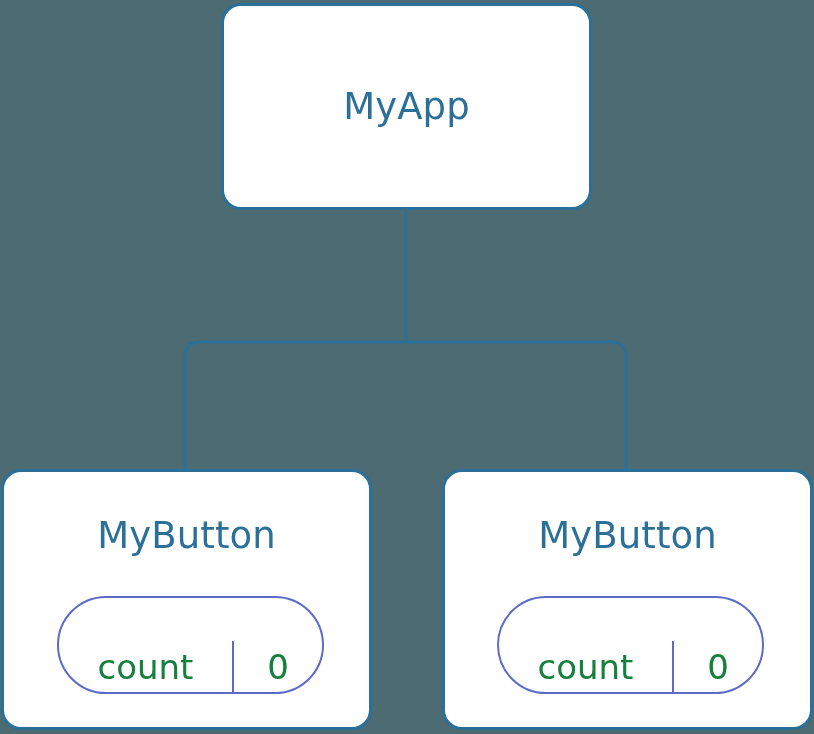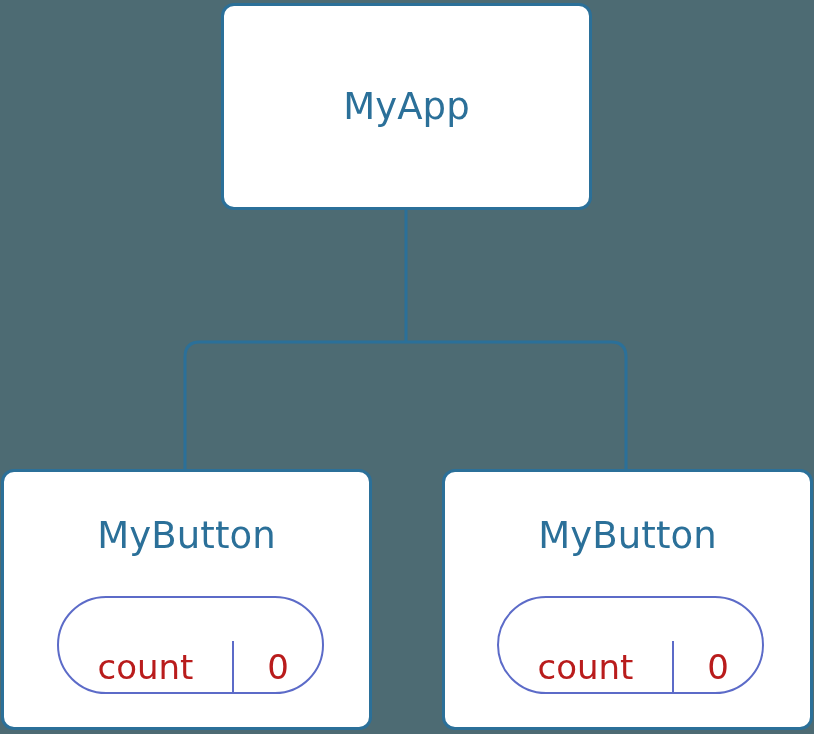--- a/index.html
+++ b/index.html
@@ -25,21 +25,21 @@
     left: 0;
     top: 0;
     width: 814px;
     height: 734px;
     pointer-events: none;
   }
   .node {
     position: absolute;
     background: #ffffff;
     border: 3px solid #2b7099;
-    border-radius: 13px;
+    border-radius: 20px;
     box-sizing: border-box;
     display: flex;
     flex-direction: column;
     align-items: center;
     z-index: 2;
   }
   .node-title {
     color: #2b7099;
     font-size: 37px;
     font-weight: 400;
@@ -80,21 +80,21 @@
     box-sizing: border-box;
     display: flex;
     align-items: stretch;
     background: transparent;
   }
   .pill-key,
   .pill-val {
     display: flex;
     align-items: center;
     justify-content: center;
-    color: #b91c1c;
+    color: #15803d;
     font-size: 34px;
     line-height: 1;
     white-space: nowrap;
     margin-top: 43px;
   }
   .pill-key {
     width: 175px;
     border-right: 2.5px solid #5c6bc8;
     box-sizing: border-box;
   }

